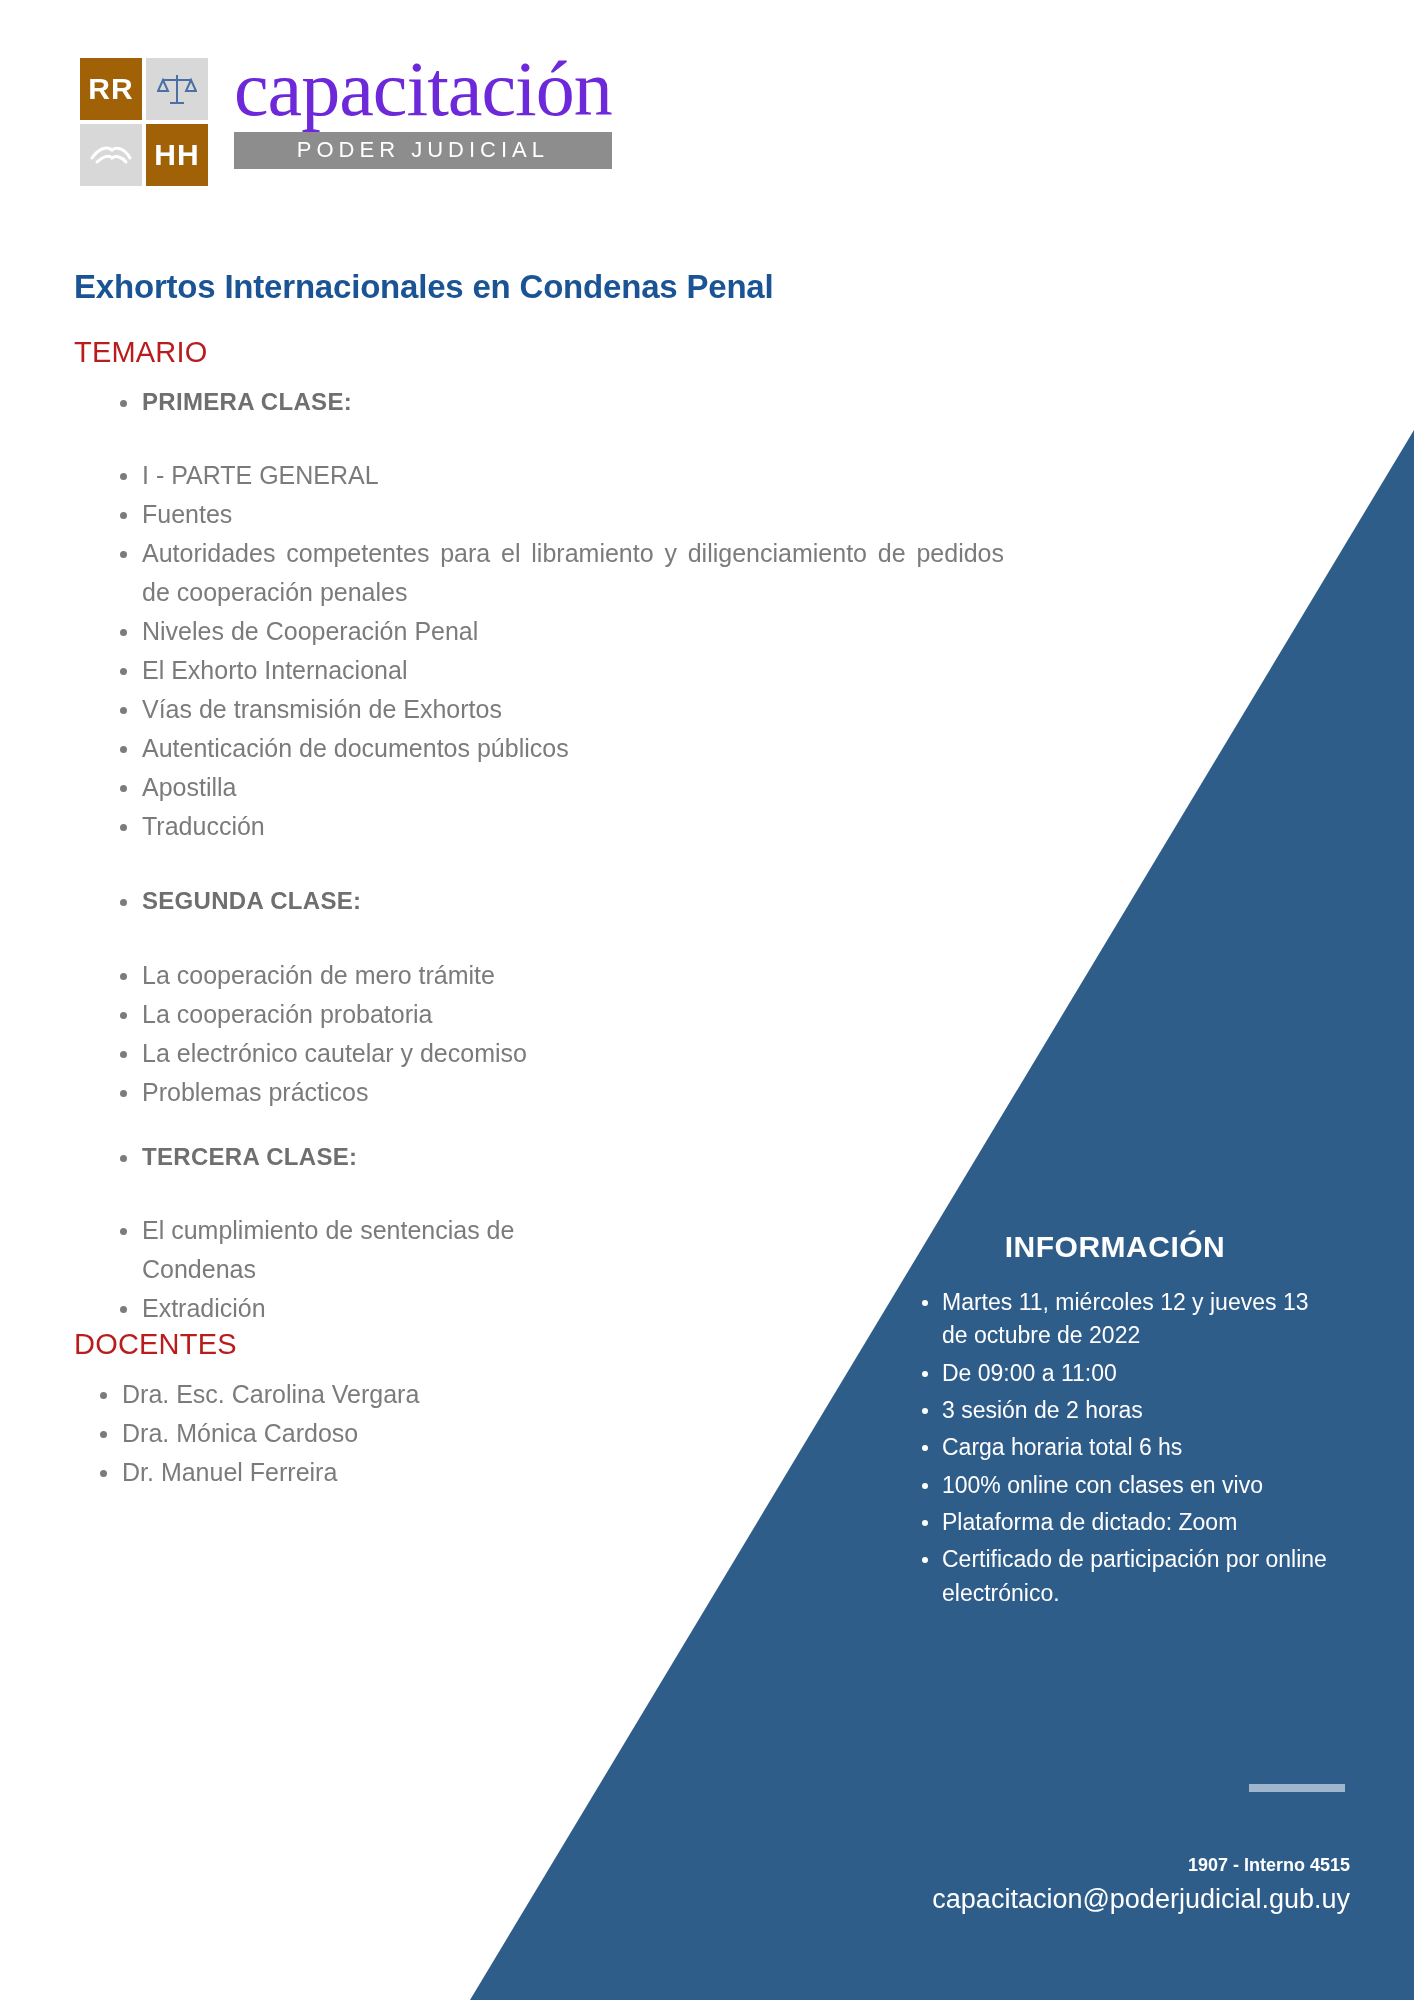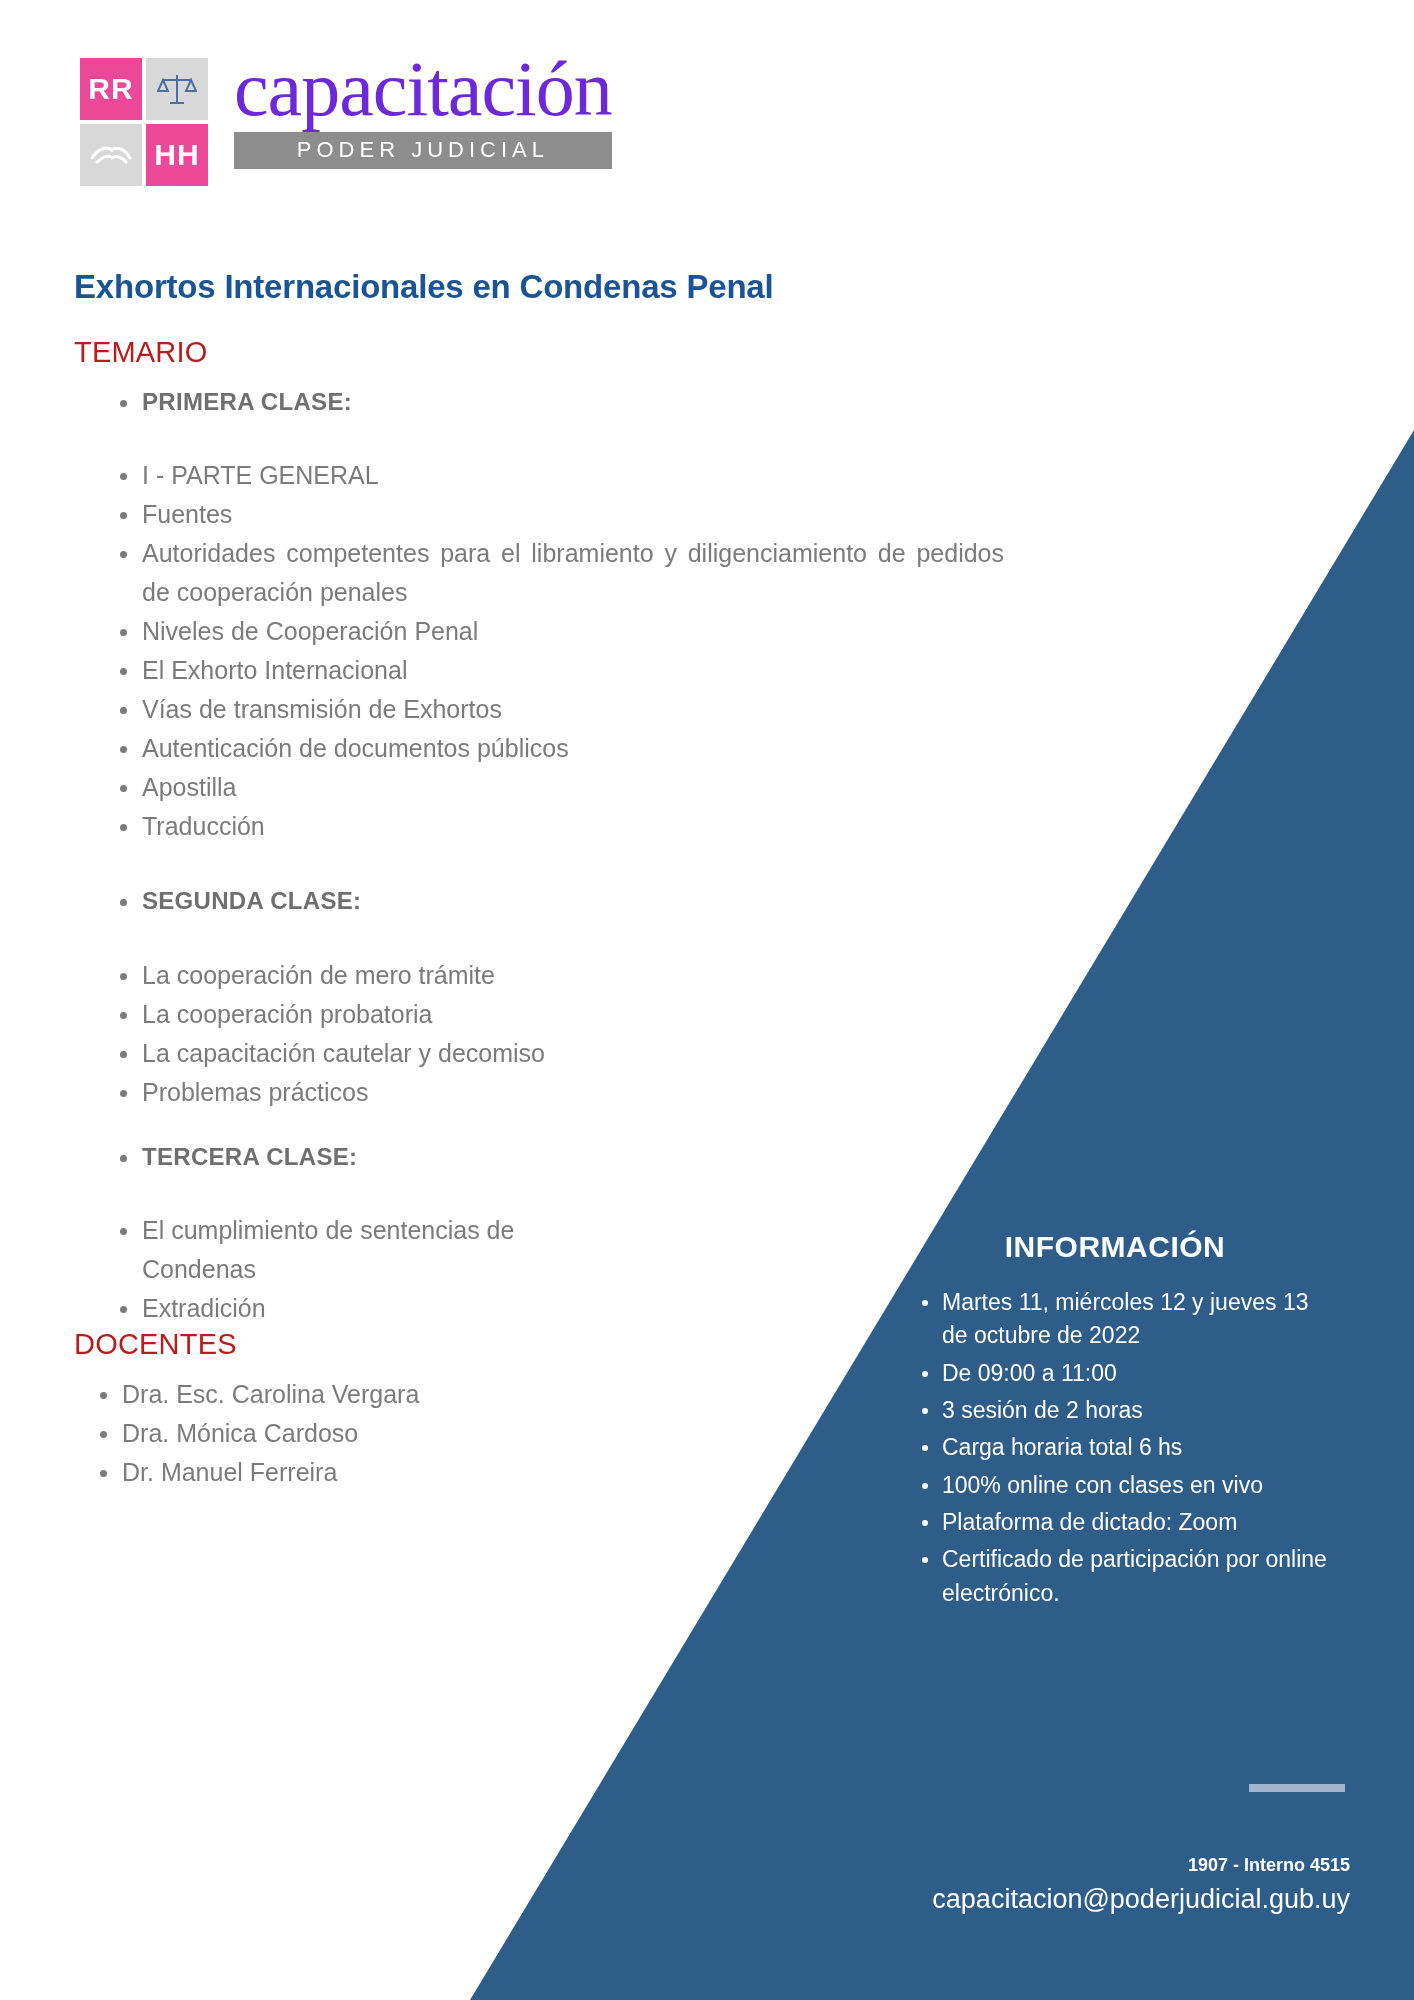--- a/index.html
+++ b/index.html
@@ -40,21 +40,21 @@
     align-items: flex-start;
   }
   .logo-grid {
     display: grid;
     grid-template-columns: 62px 62px;
     grid-template-rows: 62px 62px;
     gap: 4px;
     margin-top: 6px;
   }
   .logo-cell {
-    background: #ec4899;
+    background: #a16207;
     display: flex;
     align-items: center;
     justify-content: center;
     color: #ffffff;
     font-size: 30px;
     font-weight: bold;
     letter-spacing: 1px;
   }
   .logo-cell.light {
     background: #d8d8d8;
@@ -281,21 +281,21 @@
 
     <ul class="list">
       <li class="bold">SEGUNDA CLASE:</li>
     </ul>
 
     <div class="gap"></div>
 
     <ul class="list">
       <li>La cooperación de mero trámite</li>
       <li>La cooperación probatoria</li>
-      <li>La capacitación cautelar y decomiso</li>
+      <li>La electrónico cautelar y decomiso</li>
       <li>Problemas prácticos</li>
     </ul>
 
     <div class="gap-sm"></div>
 
     <ul class="list">
       <li class="bold">TERCERA CLASE:</li>
     </ul>
 
     <div class="gap"></div>

